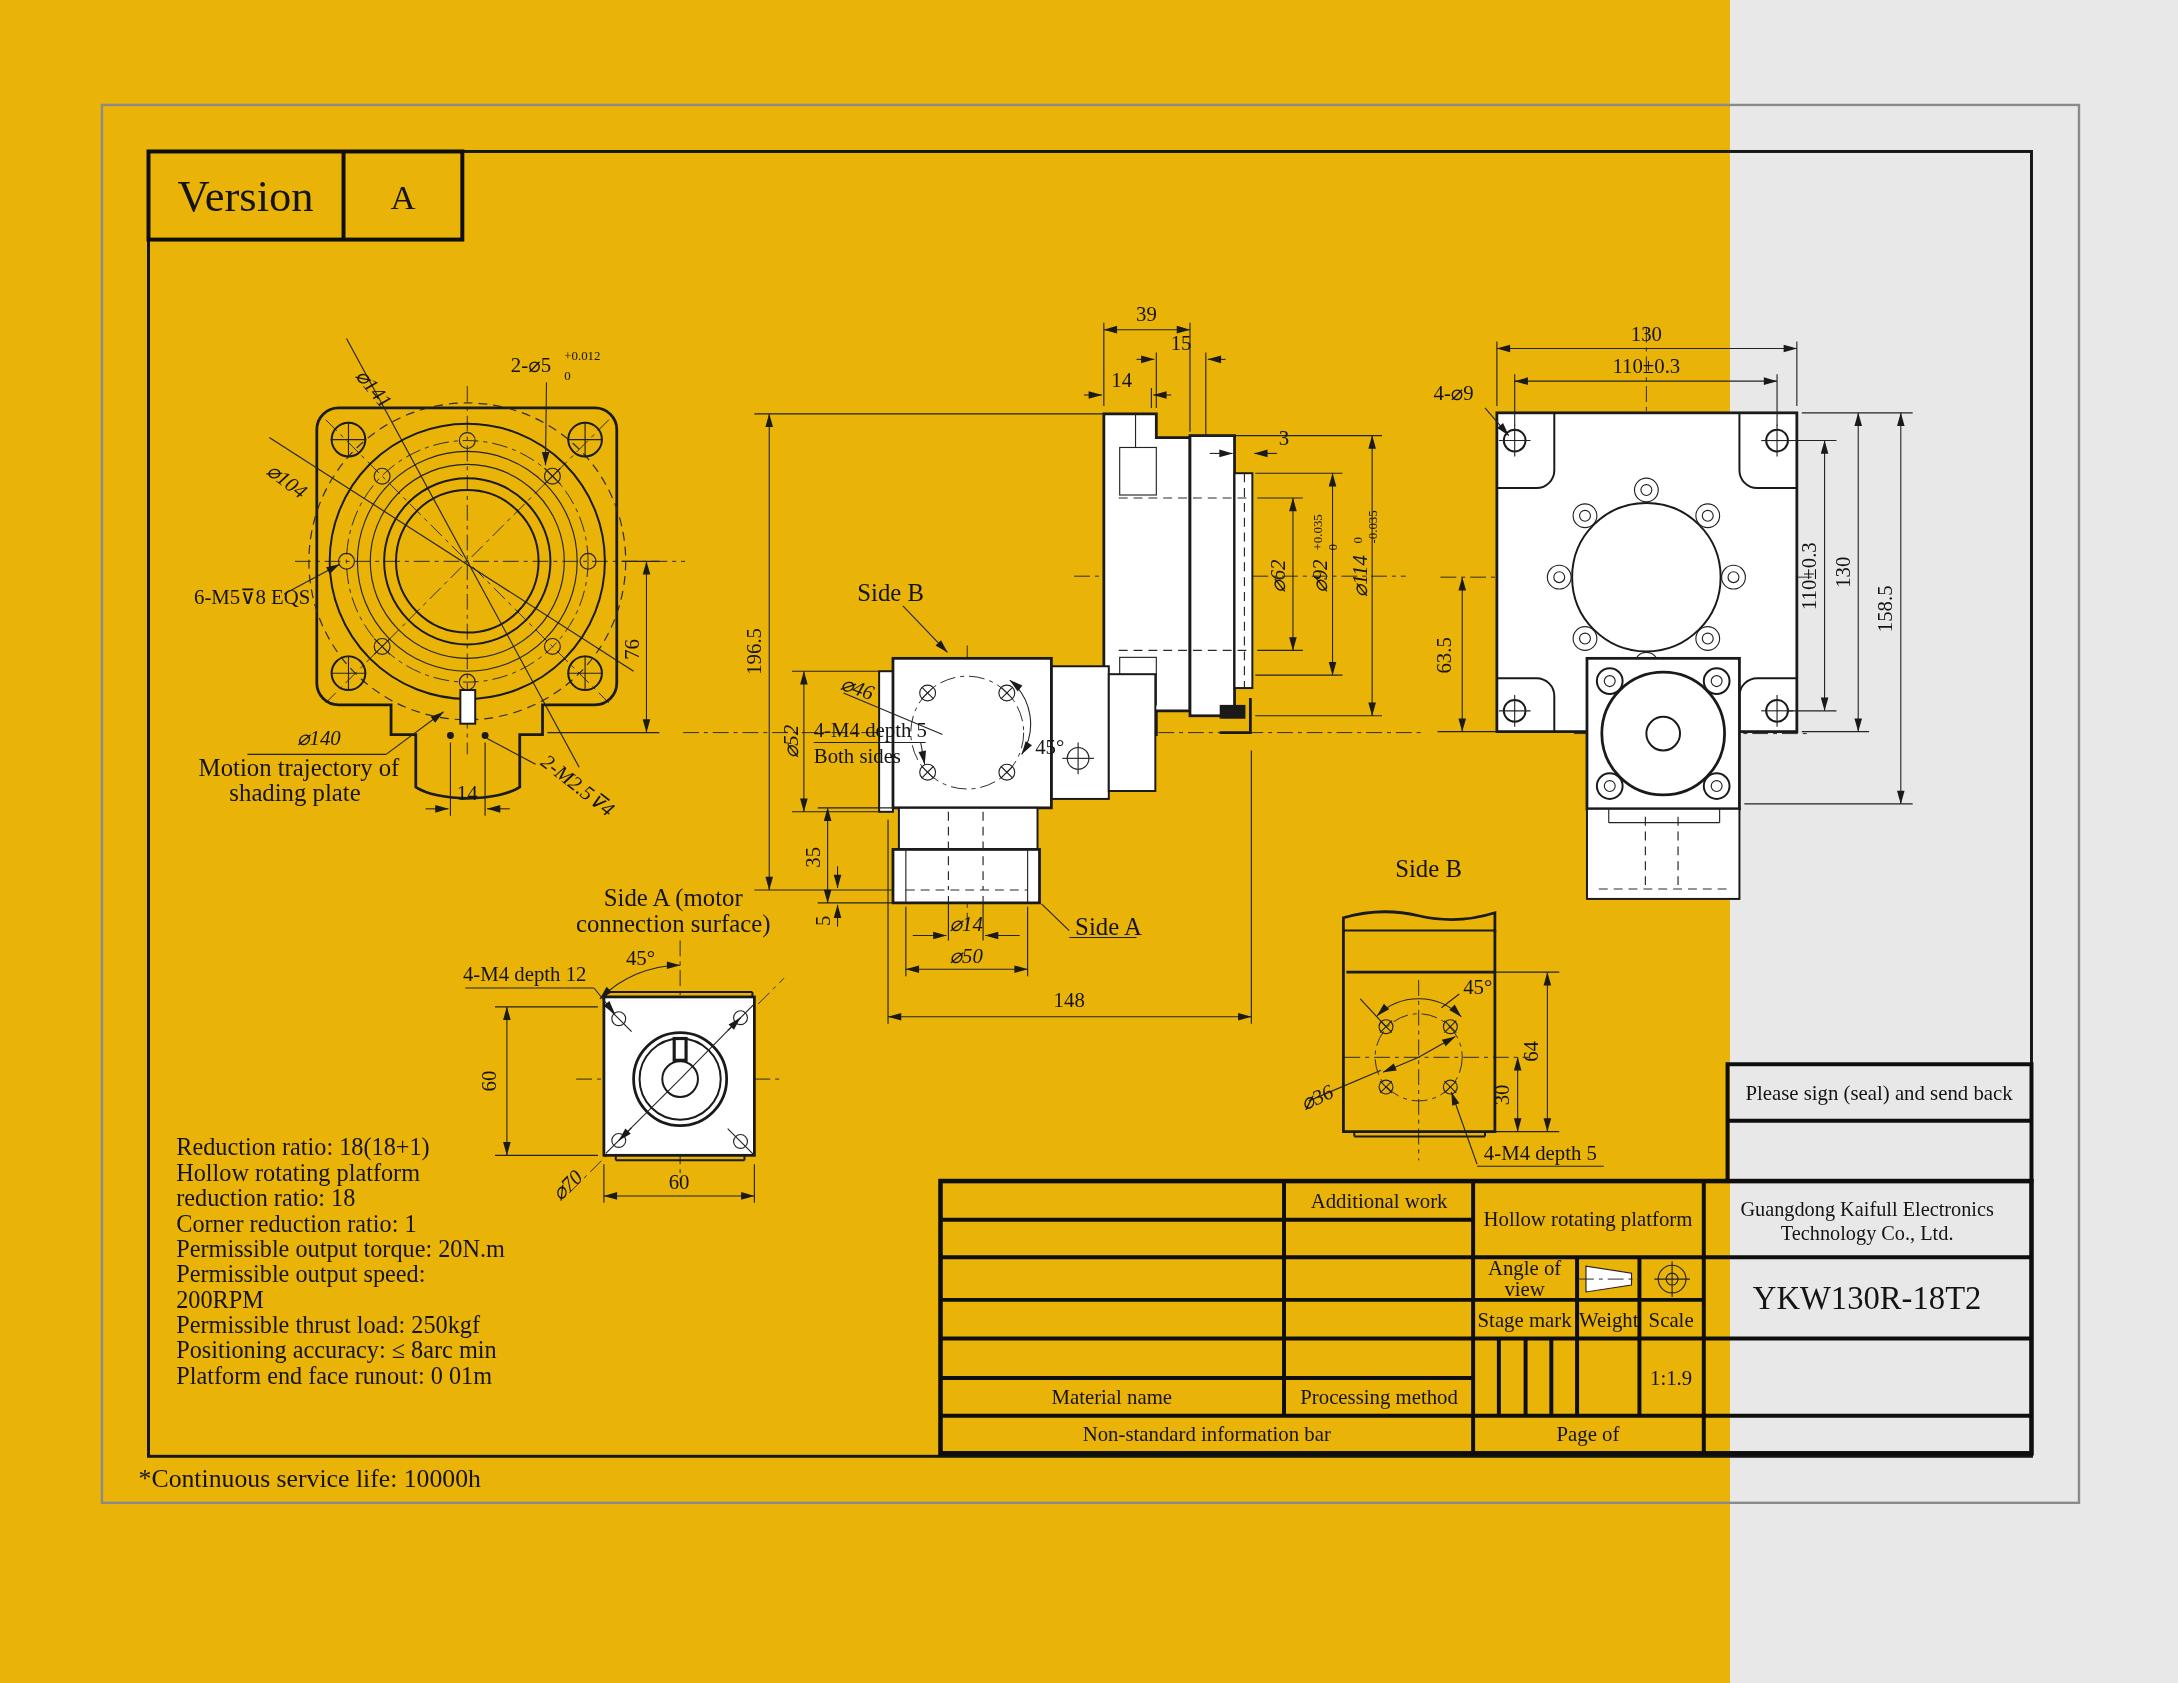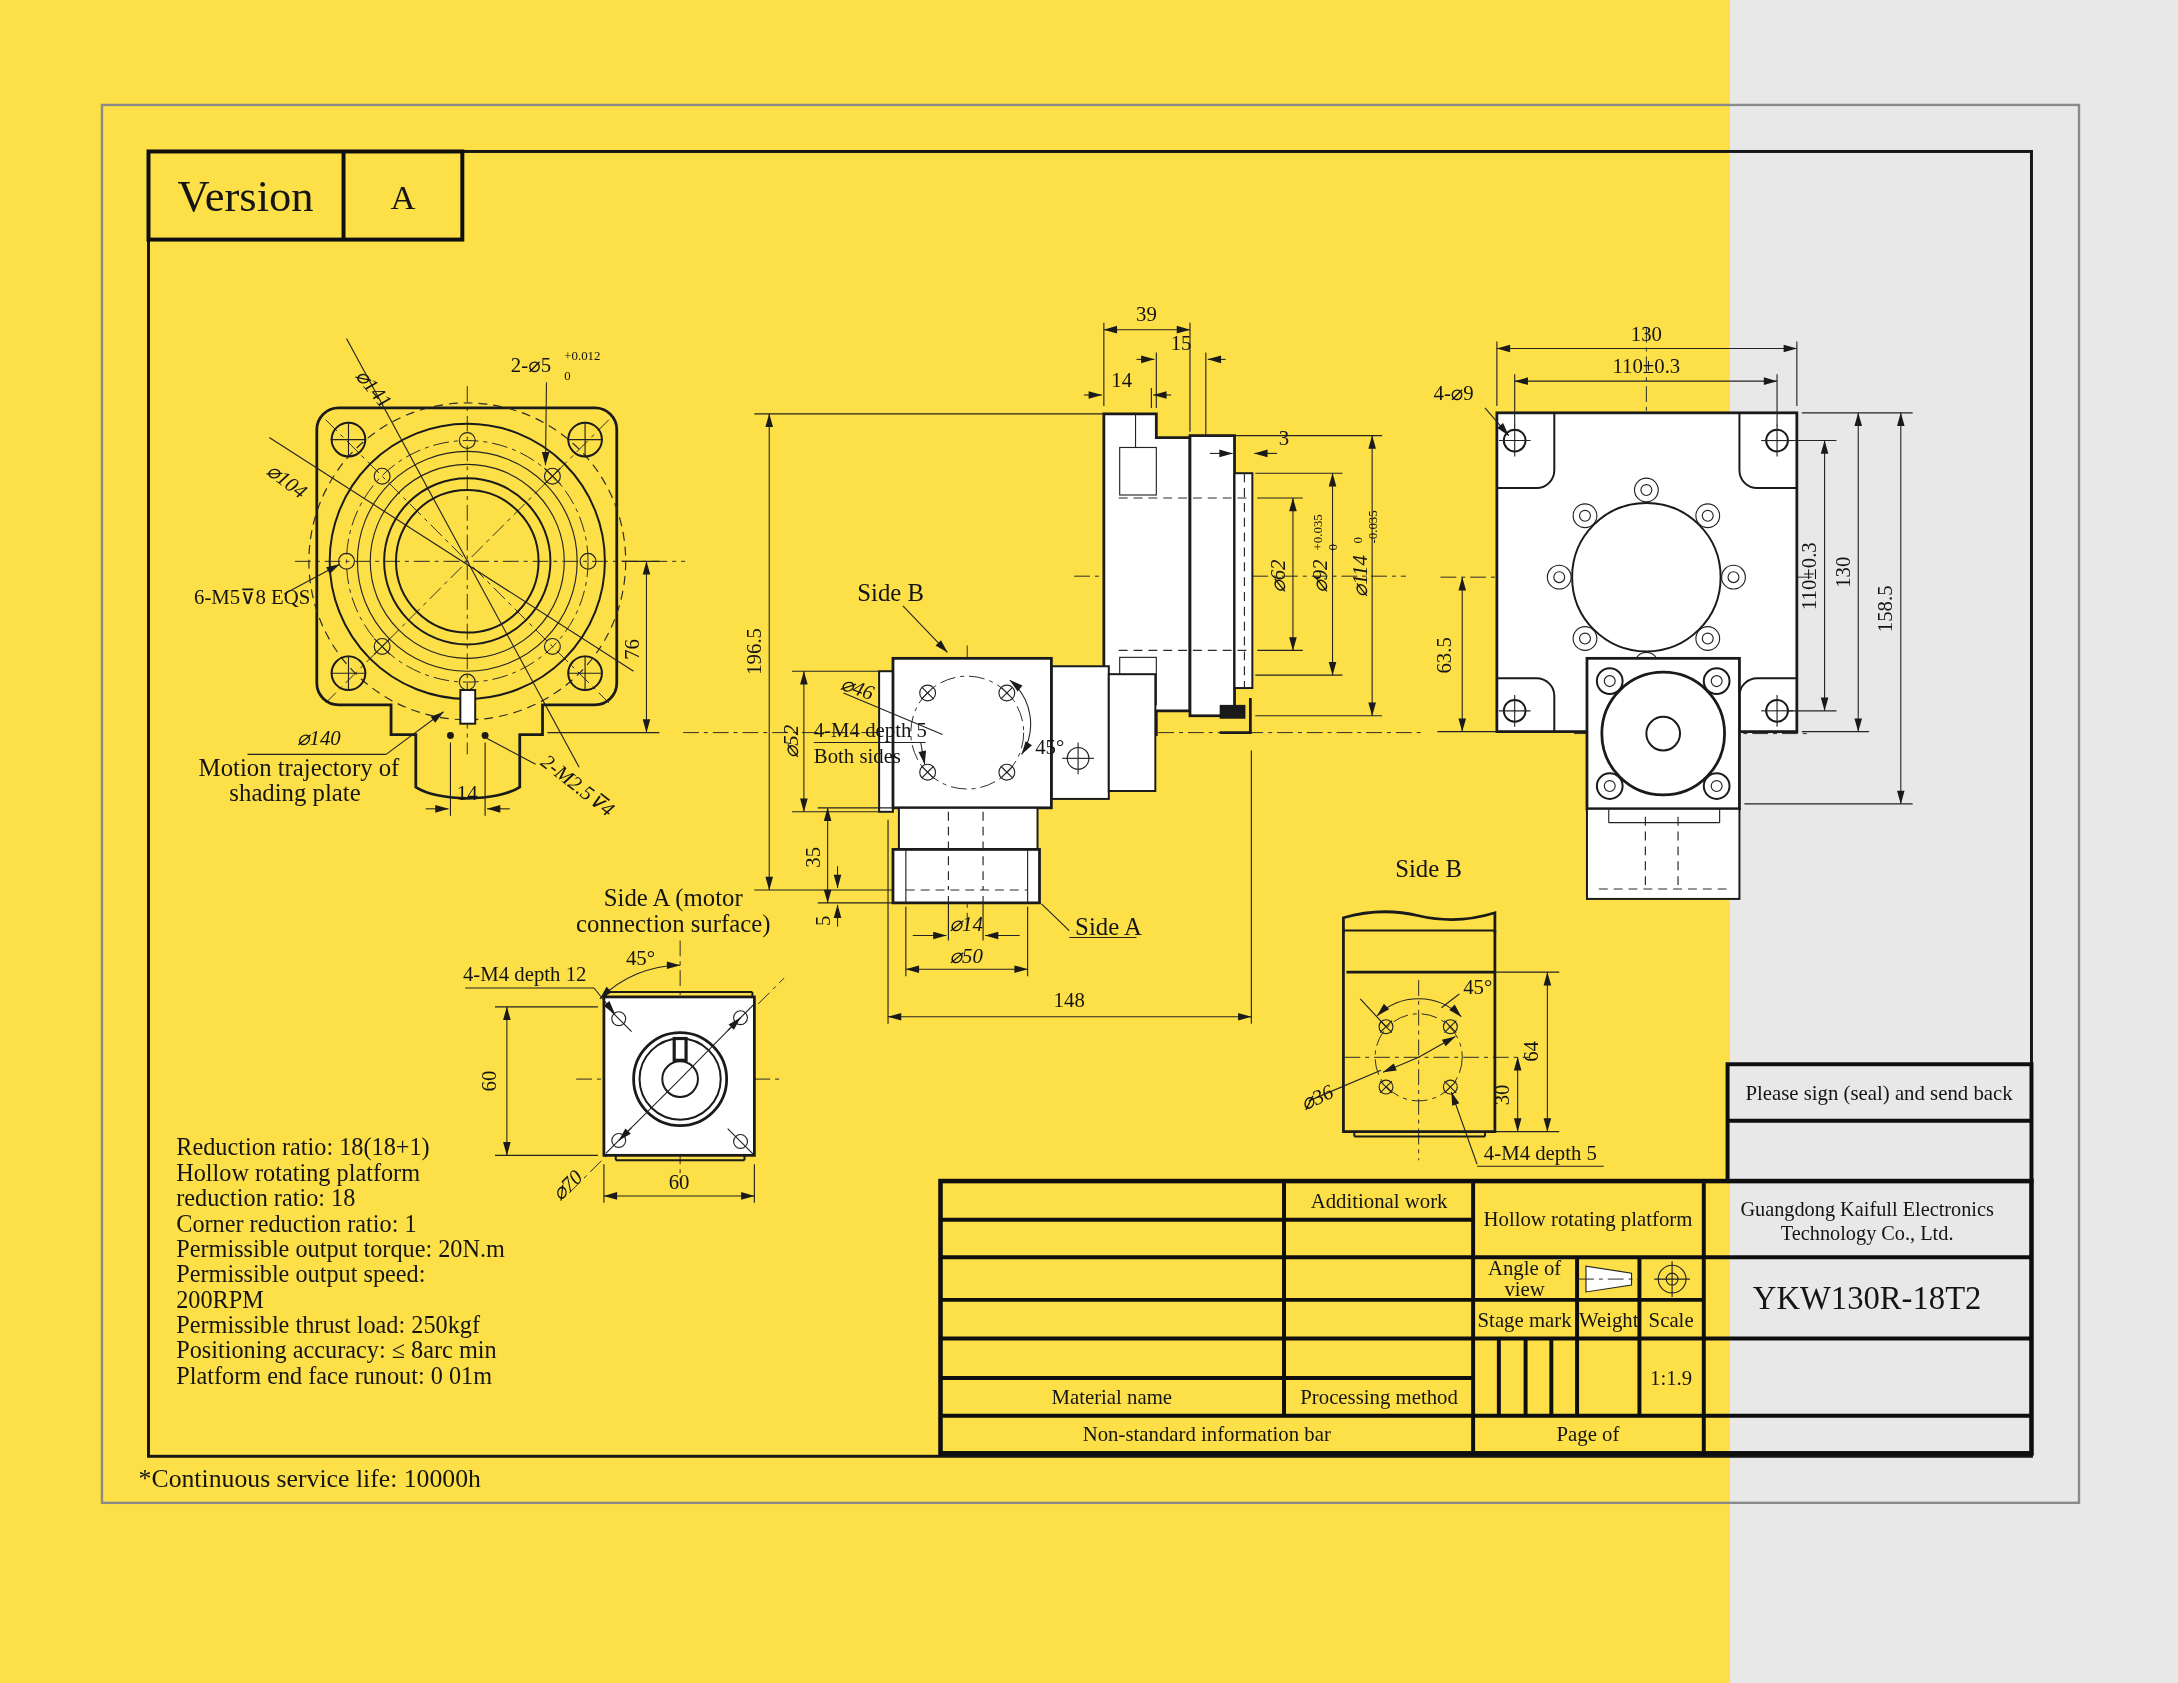--- a/index.html
+++ b/index.html
@@ -1,16 +1,16 @@
 <!DOCTYPE html>
 <html><head>
 <meta charset="utf-8">
 <style>
   html,body{margin:0;padding:0;background:#e8e8e8;}
-  #page{position:relative;width:1730px;height:1683px;background:#fde047;font-family:"Liberation Serif",serif;}
+  #page{position:relative;width:1730px;height:1683px;background:#eab308;font-family:"Liberation Serif",serif;}
   svg{position:absolute;left:0;top:0;}
   svg text{fill:#141414;}
   .thick{stroke:#1a1a1a;stroke-width:2.8;fill:none;}
   .med{stroke:#1a1a1a;stroke-width:2;fill:none;}
   .thin{stroke:#232323;stroke-width:1.15;fill:none;}
   .wfill{fill:#ffffff;}
   .cl{stroke:#2a2a2a;stroke-width:1;fill:none;stroke-dasharray:16 5 4 5;}
   .hid{stroke:#2a2a2a;stroke-width:1.2;fill:none;stroke-dasharray:9 6;}
   .diml{stroke:#232323;stroke-width:1.1;fill:none;marker-start:url(#ar);marker-end:url(#ar);}
   .le{stroke:#232323;stroke-width:1.1;fill:none;marker-end:url(#ar);}

